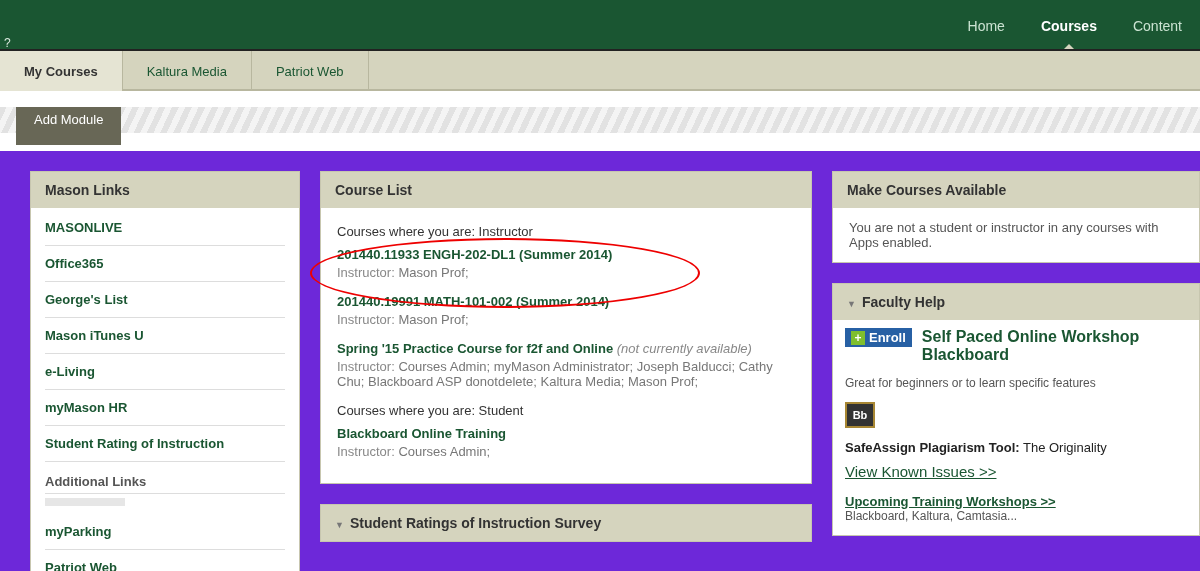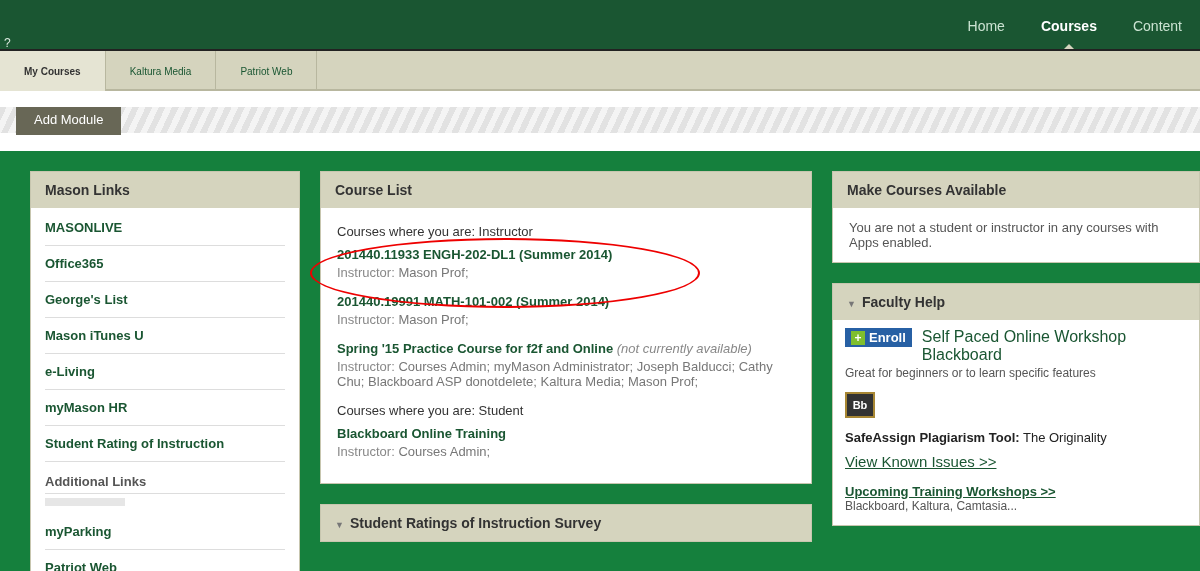--- a/index.html
+++ b/index.html
@@ -4,28 +4,28 @@
 <style>
   * { box-sizing: border-box; margin: 0; padding: 0; }
   body { font-family: "Helvetica Neue", Arial, sans-serif; font-size: 13px; color: #222; background: #fff; overflow: hidden; width: 1200px; height: 571px; position: relative; }
   .topbar { background: #1a5632; height: 51px; position: relative; }
   .topbar::after { content:""; position:absolute; bottom:0; left:0; right:0; height:2px; background:#222; }
   .topnav { position: absolute; right: 0; top: 6px; height: 40px; display: flex; align-items: center; }
   .topnav a { color: #cbe3d2; text-decoration: none; font-size: 14px; padding: 0 18px; height: 49px; display: flex; align-items: center; }
   .topnav a.active { color: #fff; font-weight: bold; position: relative; }
   .topnav a.active::after { content:""; position:absolute; bottom:-2px; left:50%; transform:translateX(-50%); width:0; height:0; border-left:9px solid transparent; border-right:9px solid transparent; border-bottom:9px solid #d5d4be; }
   .tabbar { background: #d5d4be; height: 40px; position: relative; border-bottom: 2px solid #b8b79f; display:flex; }
-  .tab { padding: 0 24px; height:40px; display:flex; align-items:center; color:#1a5632; font-size:10px; cursor:pointer; position:relative; }
+  .tab { padding: 0 24px; height:40px; display:flex; align-items:center; color:#1a5632; font-size:13px; cursor:pointer; position:relative; }
   .tab.active { background:#e5e4d3; color:#333; font-weight:bold; }
   .tab.active::after { content:""; position:absolute; bottom:-8px; left:50%; transform:translateX(-50%); width:0; height:0; border-left:7px solid transparent; border-right:7px solid transparent; border-top:7px solid #b8b79f; }
   .tab-sep { width:1px; background:#b8b79f; height:40px; }
   .actionbar { background:#fff; height:60px; position:relative; }
   .actionbar::before { content:""; position:absolute; left:0; top:16px; right:0; height:26px; background: repeating-linear-gradient(115deg, #e2e2e2 0 6px, #f4f4f4 6px 12px); }
-  .add-module { position:absolute; left:16px; top:16px; background:#686756; color:#fff; padding:0 18px; line-height:26px; height:28px; font-size:13px; cursor:pointer; }
-  .main { position:absolute; top:151px; left:0; right:0; bottom:0; background:#15803d; padding:20px 0 0 30px; display:flex; gap:20px; align-items:flex-start; }
+  .add-module { position:absolute; left:16px; top:16px; background:#686756; color:#fff; padding:0 18px; line-height:26px; height:38px; font-size:13px; cursor:pointer; }
+  .main { position:absolute; top:151px; left:0; right:0; bottom:0; background:#6d28d9; padding:20px 0 0 30px; display:flex; gap:20px; align-items:flex-start; }
   .panel { background:#fff; border:1px solid #c7c6af; }
   .panel-h { background:#d5d4be; color:#333; font-weight:bold; font-size:14px; padding:10px 14px; }
   .panel-h.collapsible::before{ content:"▼"; font-size:9px; color:#777; margin-right:6px; display:inline-block; }
   .col1 { width:270px; }
   .col2 { width:492px; }
   .col3 { width:280px; flex: 1; }
   .links-body { padding: 2px 14px 14px; }
   .links-body a { display:block; padding:10px 0; color:#1a5632; font-weight:bold; font-size:13px; border-bottom:1px solid #ddd; text-decoration:none; }
   .sub-header{ font-weight:bold; color:#555; padding:12px 0 4px; border-bottom:1px solid #ddd;}
   .subbar{ width:80px; height:8px; background:#e6e6e6; margin:4px 0 8px;}
@@ -35,22 +35,22 @@
   .course{ margin:8px 0 14px; border-bottom:0; }
   .course a{ color:#1a5632; font-weight:bold; text-decoration:none; font-size:13px;}
   .course .meta{ color:#777; font-size:13px; margin-top:3px;}
   .meta .label{ color:#888;}
   .italic{ font-style:italic; color:#888;}
   .make-body{ padding:12px 16px; color:#555; font-size:13px;}
   .faculty-body{ padding:8px 12px 12px; font-size:13px;}
   .enroll-row{ display:flex; gap:10px; align-items:flex-start;}
   .enroll-btn{ background:#2760a4; color:#fff; font-weight:bold; font-size:13px; padding:2px 6px; display:flex; align-items:center; gap:4px; cursor:pointer;}
   .enroll-btn .plus{ background:#7fbf2e; color:#fff; width:14px; height:14px; display:flex; align-items:center; justify-content:center; font-size:12px; font-weight:bold;}
-  .faculty-link{ color:#1a5632; font-weight:normal; font-size:16px; text-decoration:none;}
-  .faculty-sub{ color:#555; font-size:12px; margin-top:2px;}
+  .faculty-link{ color:#1a5632; font-weight:bold; font-size:16px; text-decoration:none;}
+  .faculty-sub{ color:#555; font-size:12px; margin-top:12px;}
   .bb-row{ display:flex; gap:10px; align-items:flex-end; margin-top:12px;}
   .bb-icon{ width:30px; height:26px; background:#333; border:2px solid #a88734; color:#fff; font-size:11px; font-weight:bold; display:flex; align-items:center; justify-content:center;}
   .bb-link{ color:#1a5632; font-weight:bold; font-size:16px; text-decoration:underline;}
   .safeassign{ margin-top:12px; font-size:13px;}
   .safeassign b{ font-weight:bold;}
   .known{ display:inline-block; margin-top:8px; color:#1a5632; text-decoration:underline; font-size:15px;}
   .upcoming{display:inline-block; color:#1a5632; font-weight:bold; text-decoration:underline; font-size:13px; margin-top:14px;}
   .upcoming-sub{ color:#555; font-size:12px;}
   .panel + .panel{ margin-top:20px;}
   .student-ratings{ margin-top:20px;}

